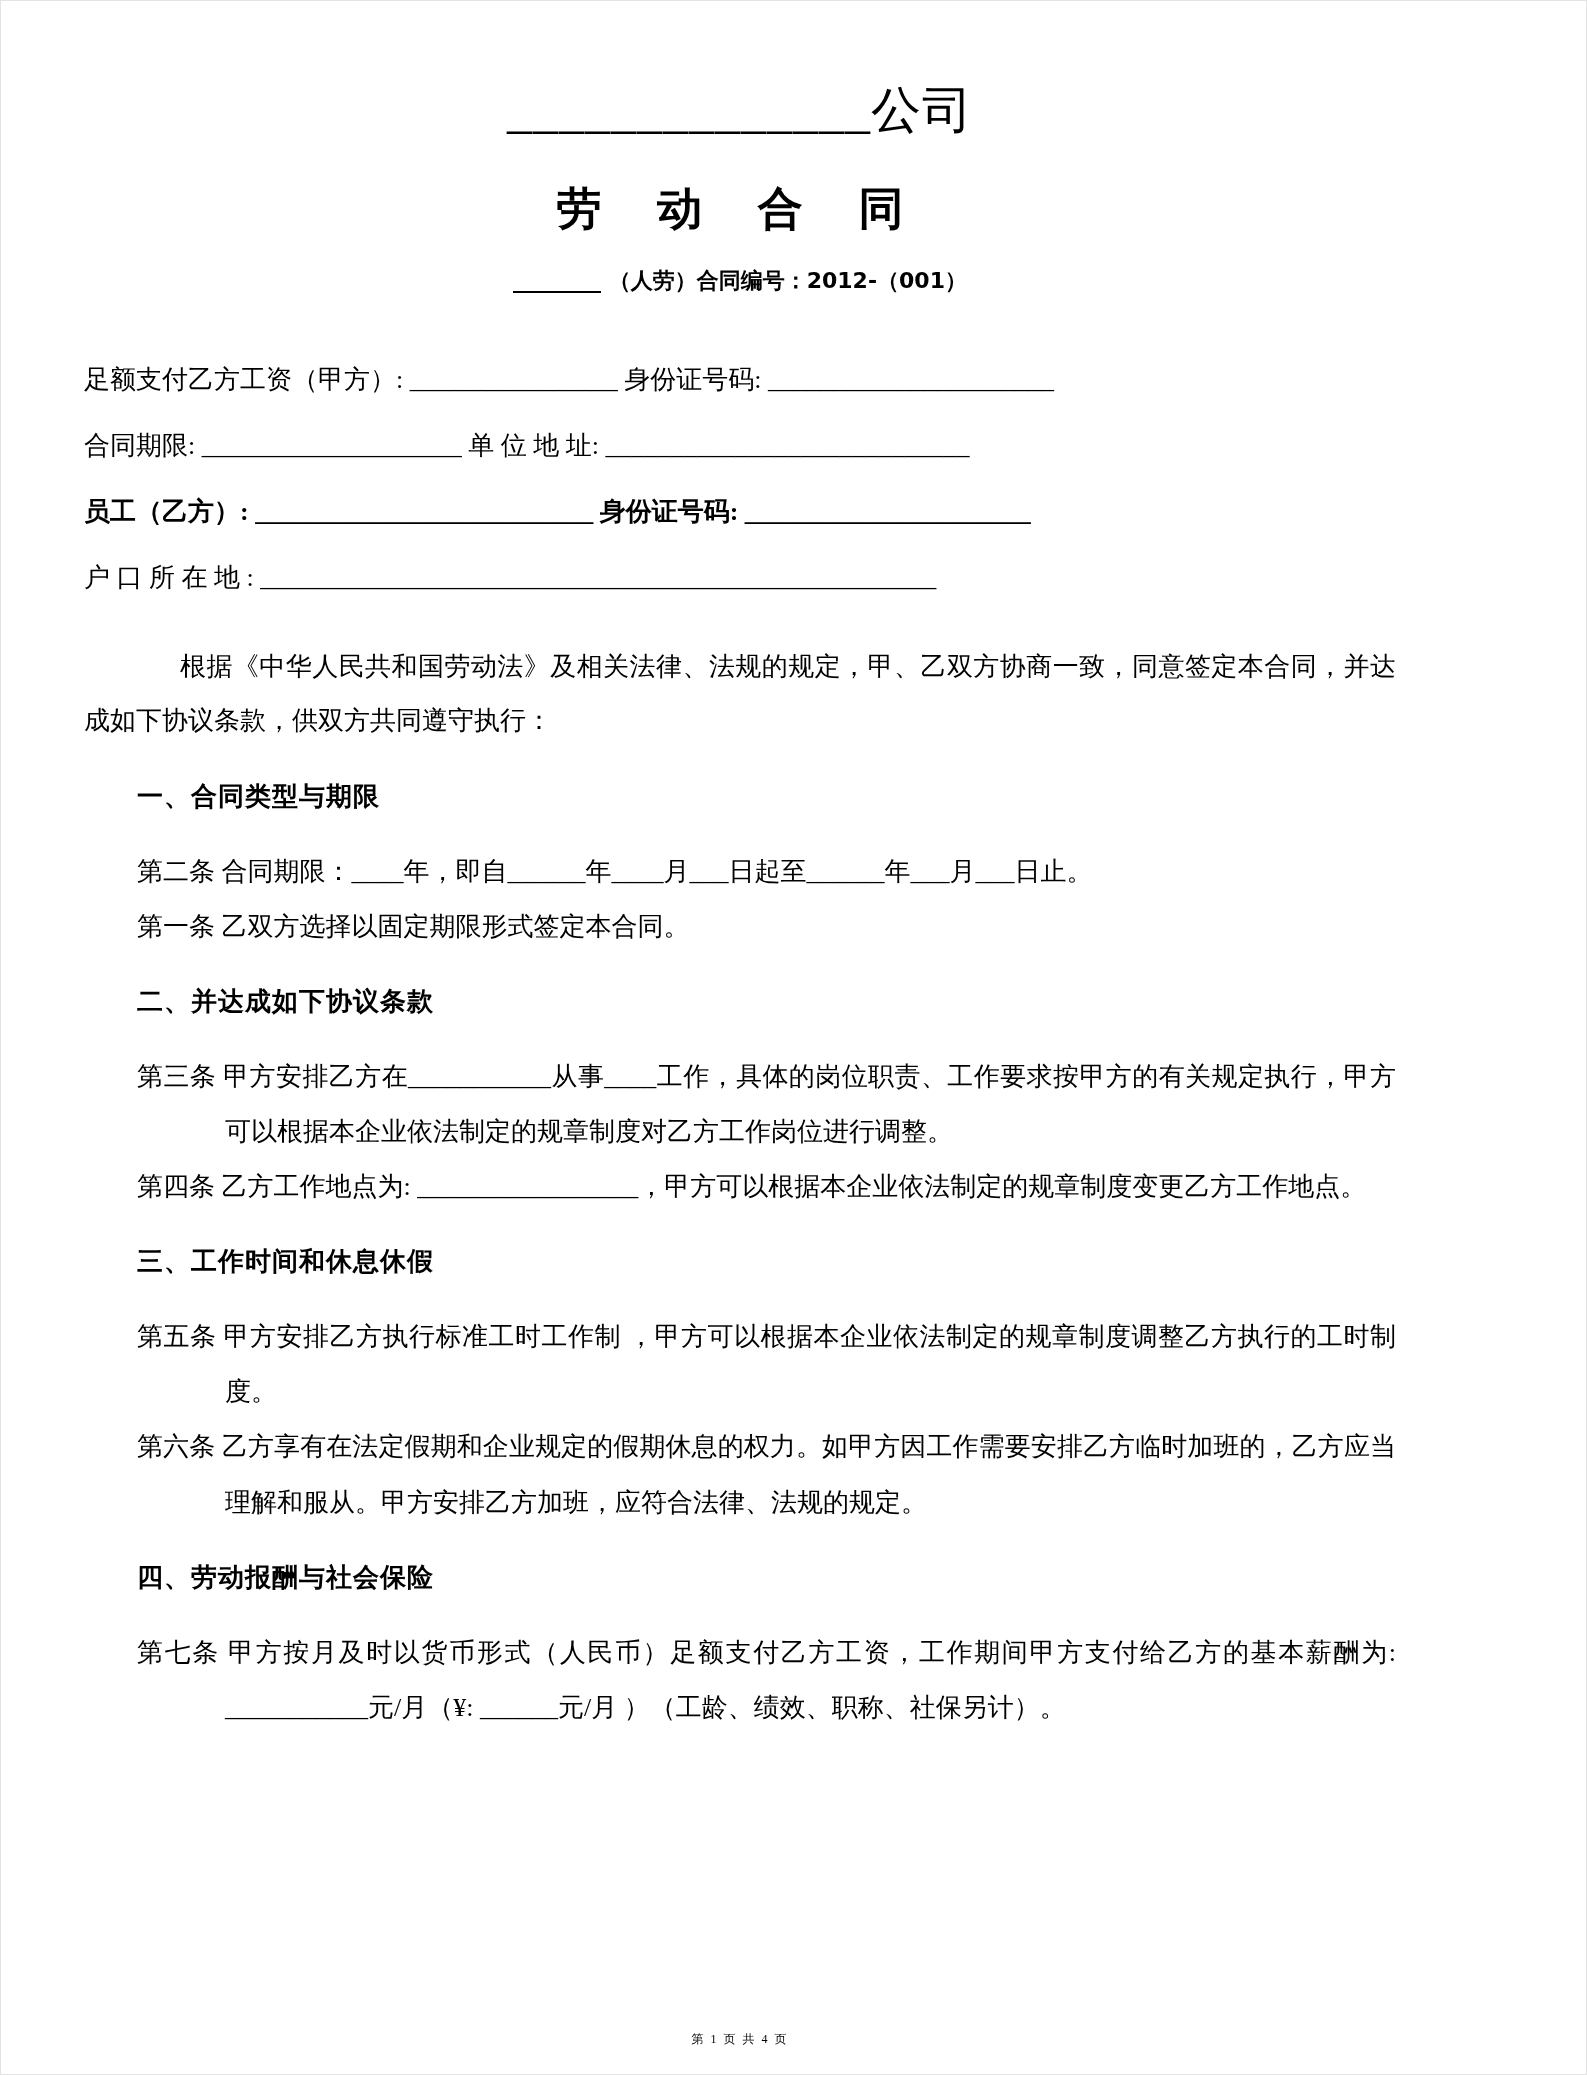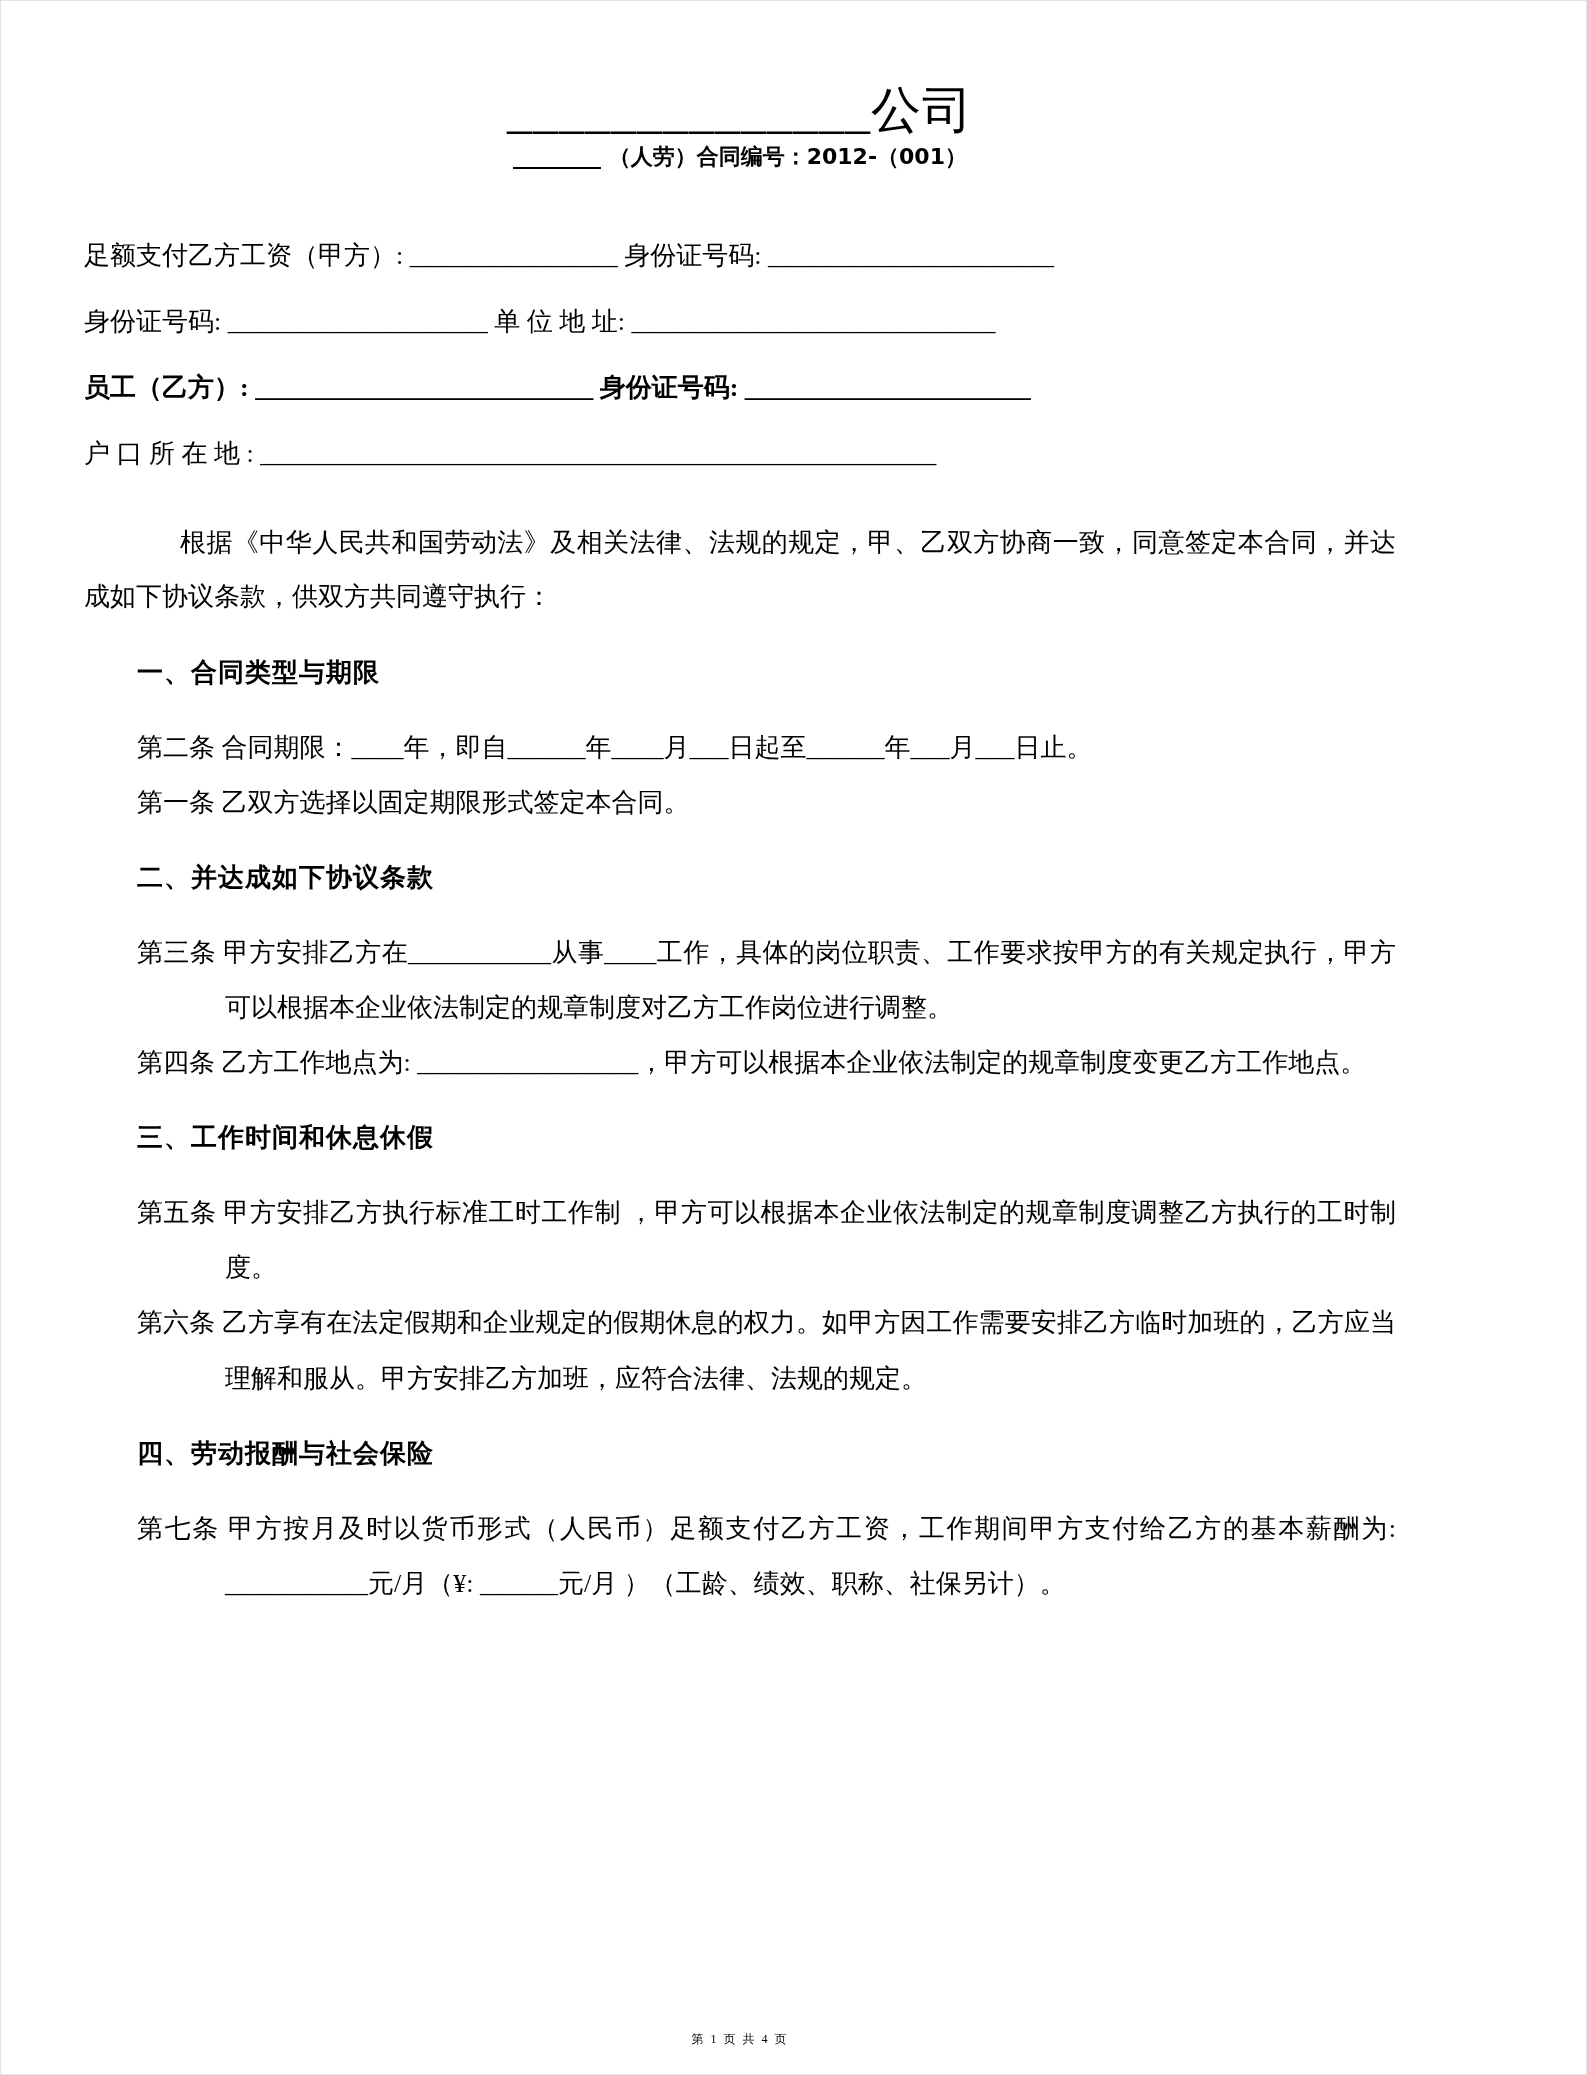--- a/index.html
+++ b/index.html
@@ -87,26 +87,27 @@
     letter-spacing: 2px;
   }
 </style>
 </head>
 <body>
 
 <div class="page">
 
   <div class="company-title">______________公司</div>
 
+  <h1 class="main-title">劳 动 合 同</h1>
 
   <div class="contract-no">________ （人劳）合同编号：2012-（001）</div>
 
   <div class="party-block">
     <p class="party-line">足额支付乙方工资（甲方）: ________________ 身份证号码: ______________________</p>
-    <p class="party-line">身份证号码: ____________________ 单 位 地 址: ____________________________</p>
+    <p class="party-line">合同期限: ____________________ 单 位 地 址: ____________________________</p>
     <p class="party-line bold">员工（乙方）: __________________________ 身份证号码: ______________________</p>
     <p class="party-line">户 口 所 在 地 : ____________________________________________________</p>
   </div>
 
   <p class="intro">根据《中华人民共和国劳动法》及相关法律、法规的规定，甲、乙双方协商一致，同意签定本合同，并达成如下协议条款，供双方共同遵守执行：</p>
 
   <h2 class="section-heading">一、合同类型与期限</h2>
 
   <p class="article">第二条 合同期限：____年，即自______年____月___日起至______年___月___日止。</p>
   <p class="article">第一条 乙双方选择以固定期限形式签定本合同。</p>

